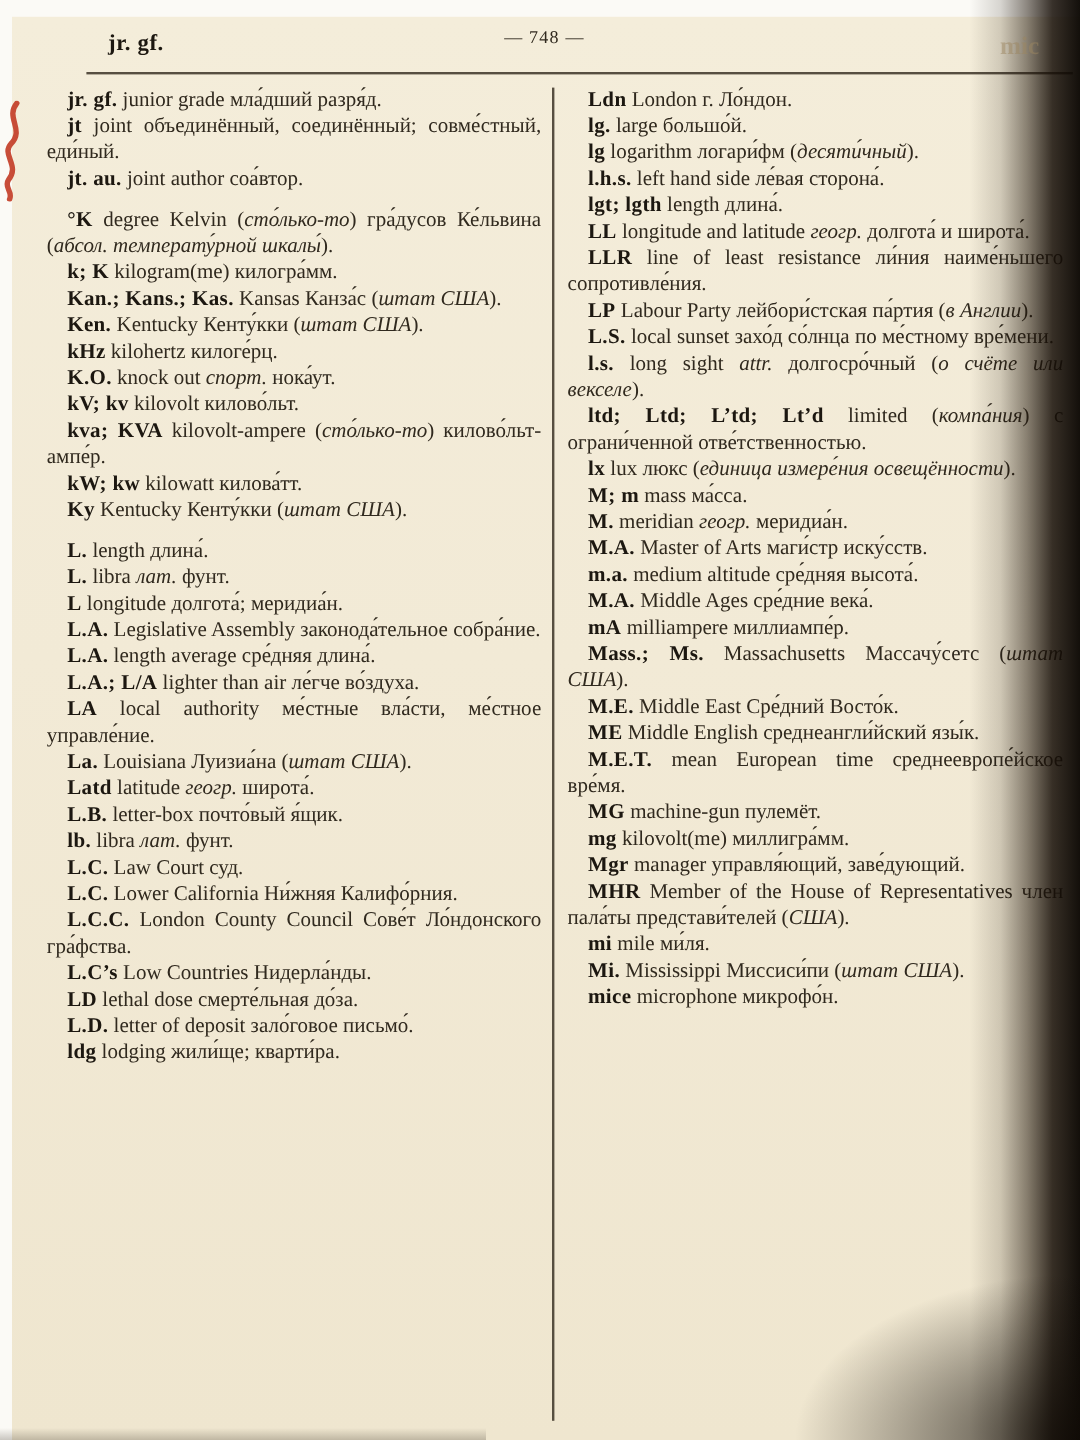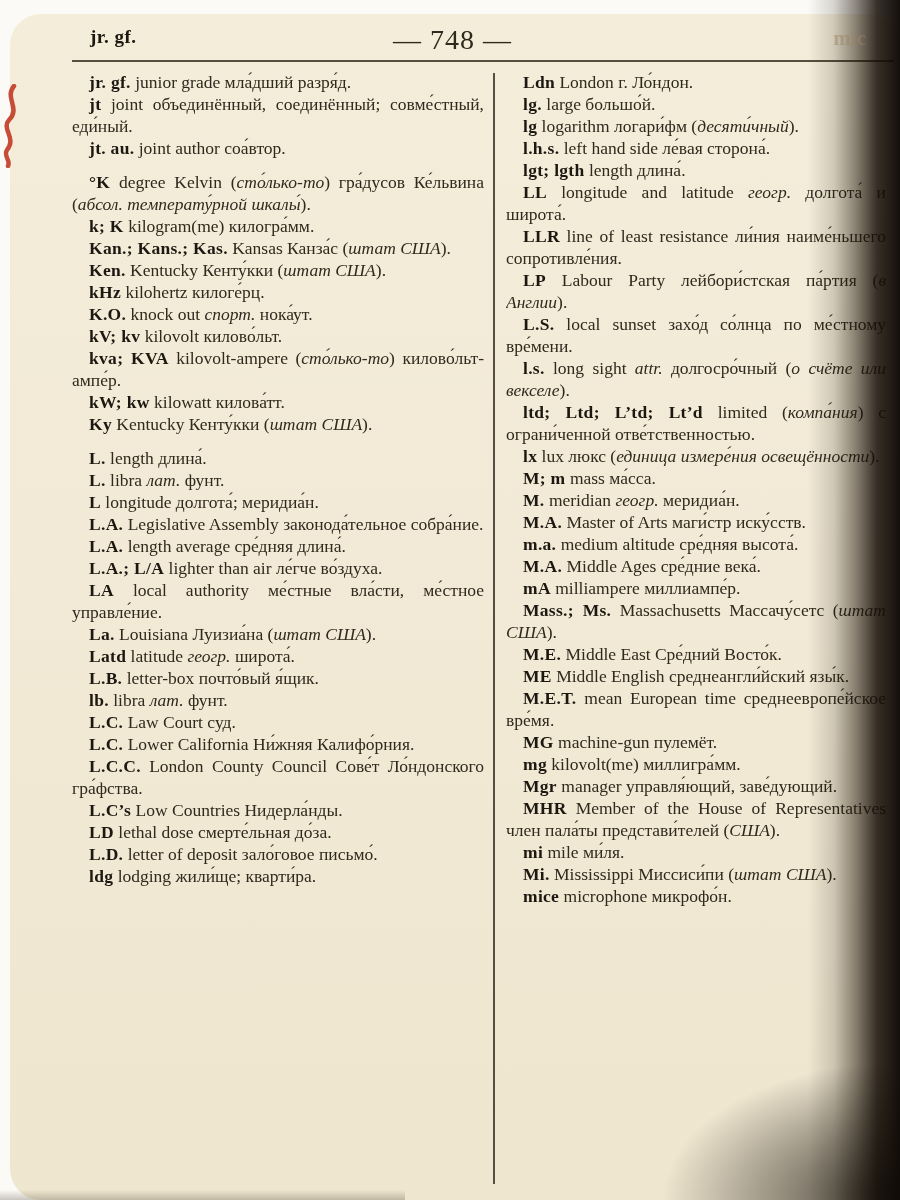--- a/index.html
+++ b/index.html
@@ -10,41 +10,40 @@
   html,body{width:900px;height:1200px;overflow:hidden;}
   body{
     position:relative;
     background:#fbfaf6;
     font-family:"Liberation Serif","DejaVu Serif",serif;
   }
   .scan{position:absolute;inset:0;}
   .page{
     position:absolute;left:10px;top:14px;right:0;bottom:0;
     background:linear-gradient(180deg,#f4edda 0%,#f2ead6 45%,#efe6cf 100%);
-    border-radius:31px;
   }
   .page-header{position:relative;height:46px;}
   .guide-left{
     position:absolute;left:80px;top:12px;
     font-weight:700;font-size:19px;letter-spacing:.5px;color:var(--bold-ink);
   }
   .page-number{
     position:absolute;left:50%;transform:translateX(-52%);top:10px;
-    font-size:28px;color:var(--ink);letter-spacing:1px;
+    font-size:15px;color:var(--ink);letter-spacing:1px;
   }
   .guide-right{
     position:absolute;right:34px;top:12px;z-index:6;
     font-weight:700;font-size:21px;color:rgba(155,133,96,.5);
   }
   .header-rule{
     margin:0 6px 0 62px;border-top:2px solid var(--rule);opacity:.85;
   }
   .columns{
     display:flex;align-items:stretch;
-    padding:9px 14px 0 62px;
+    padding:9px 14px 0 29px;
     height:calc(100% - 58px);overflow:hidden;
   }
   .col{overflow:hidden;}
   .col-left{width:412px;}
   .col-right{flex:1;}
   .divider{width:2px;background:var(--rule);opacity:.85;margin:2px 11px 6px 9px;}
   .entry{
     font-size:17.5px;line-height:22px;color:var(--ink);
     text-align:justify;text-indent:17px;
   }

